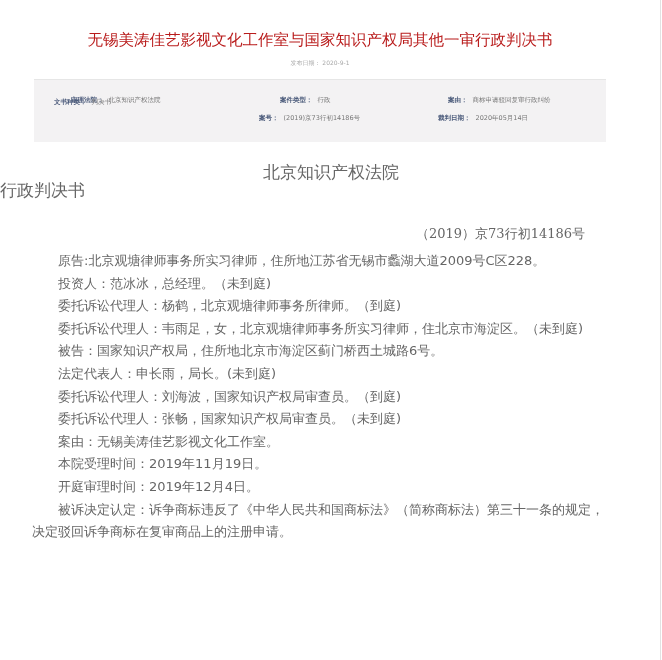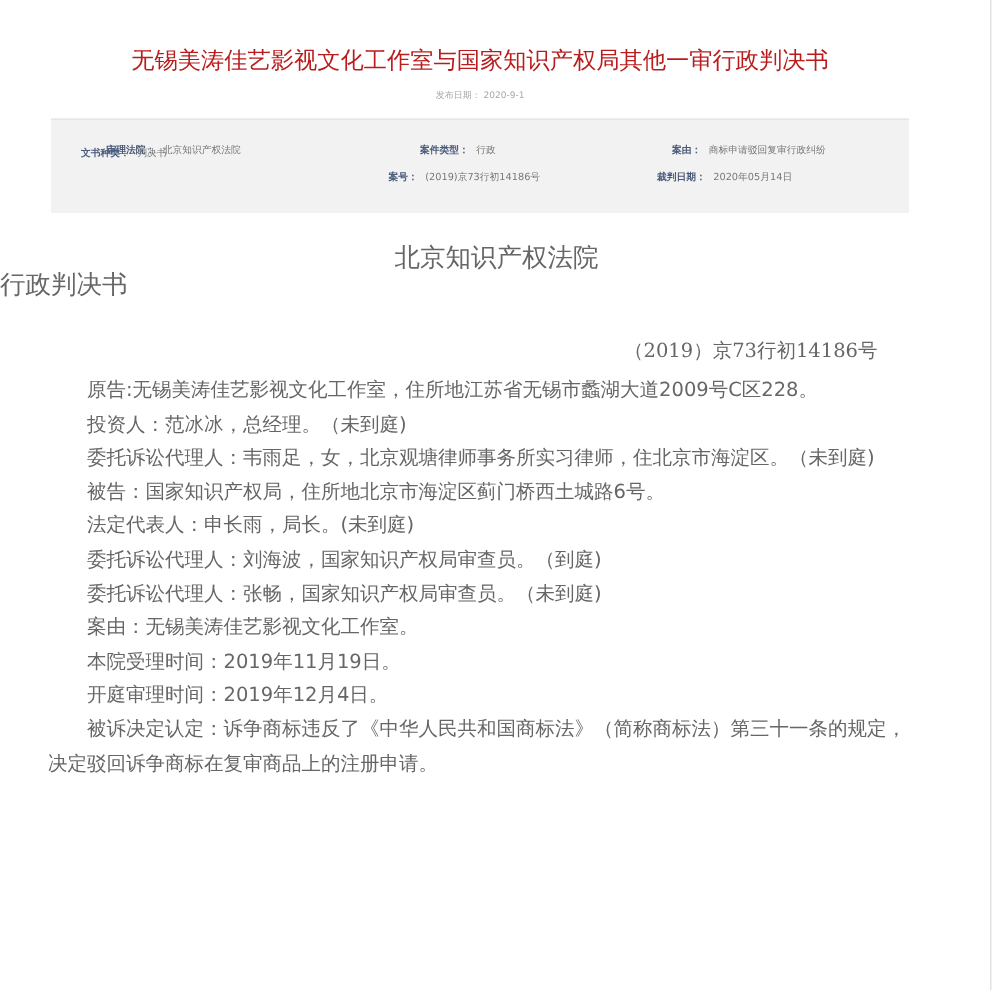--- a/index.html
+++ b/index.html
@@ -140,22 +140,23 @@
     <span class="lbl">裁判日期：</span><span class="val">2020年05月14日</span>
   </div>
 </div>
 
 <div class="court-name">北京知识产权法院</div>
 <div class="doc-type">行政判决书</div>
 
 <div class="case-no">（2019）京73行初14186号</div>
 
 <div class="body-text">
-  <p class="para">原告:无锡美涛佳艺影视文化工作室，住所地江苏省无锡市蠡湖大道2009号C区228。</p>
+  <p class="para">原告:北京观塘律师事务所实习律师，住所地江苏省无锡市蠡湖大道2009号C区228。</p>
   <p class="para">投资人：范冰冰，总经理。（未到庭)</p>
+  <p class="para">委托诉讼代理人：杨鹤，北京观塘律师事务所律师。（到庭)</p>
   <p class="para">委托诉讼代理人：韦雨足，女，北京观塘律师事务所实习律师，住北京市海淀区。（未到庭)</p>
   <p class="para">被告：国家知识产权局，住所地北京市海淀区蓟门桥西土城路6号。</p>
   <p class="para">法定代表人：申长雨，局长。(未到庭)</p>
   <p class="para">委托诉讼代理人：刘海波，国家知识产权局审查员。（到庭)</p>
   <p class="para">委托诉讼代理人：张畅，国家知识产权局审查员。（未到庭)</p>
   <p class="para">案由：无锡美涛佳艺影视文化工作室。</p>
   <p class="para">本院受理时间：2019年11月19日。</p>
   <p class="para">开庭审理时间：2019年12月4日。</p>
   <p class="para">被诉决定认定：诉争商标违反了《中华人民共和国商标法》（简称商标法）第三十一条的规定，决定驳回诉争商标在复审商品上的注册申请。</p>
 </div>

